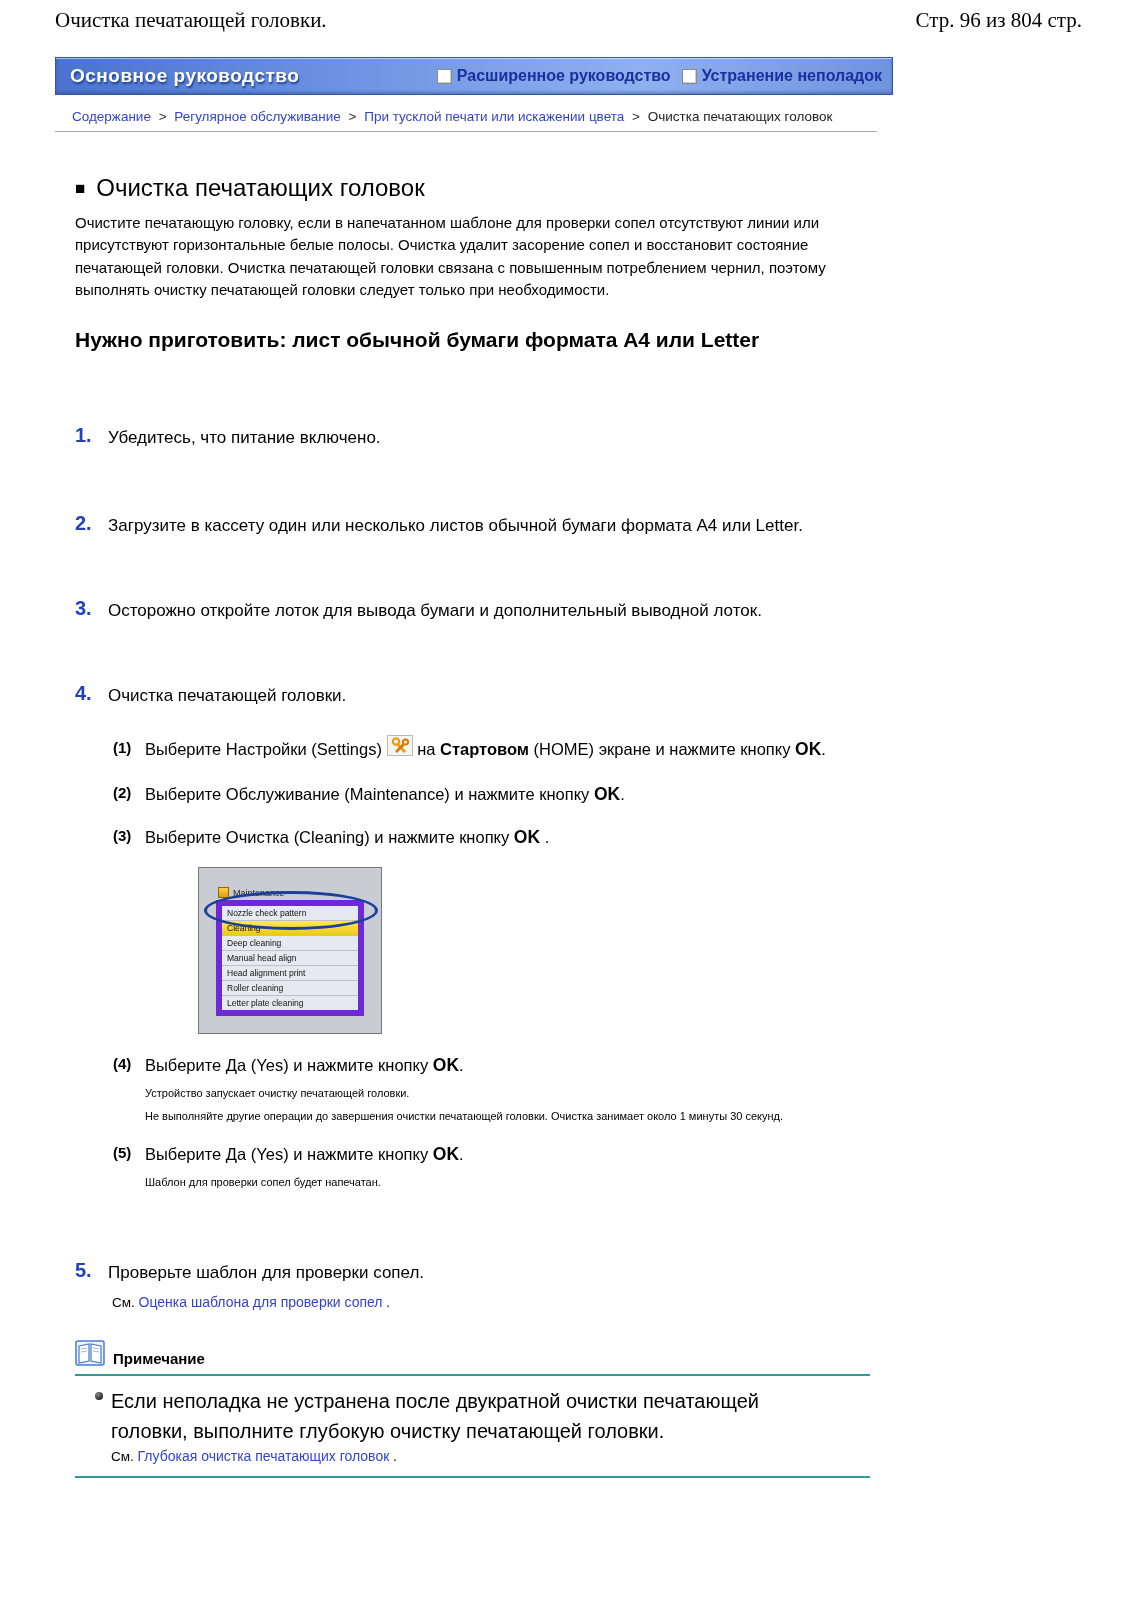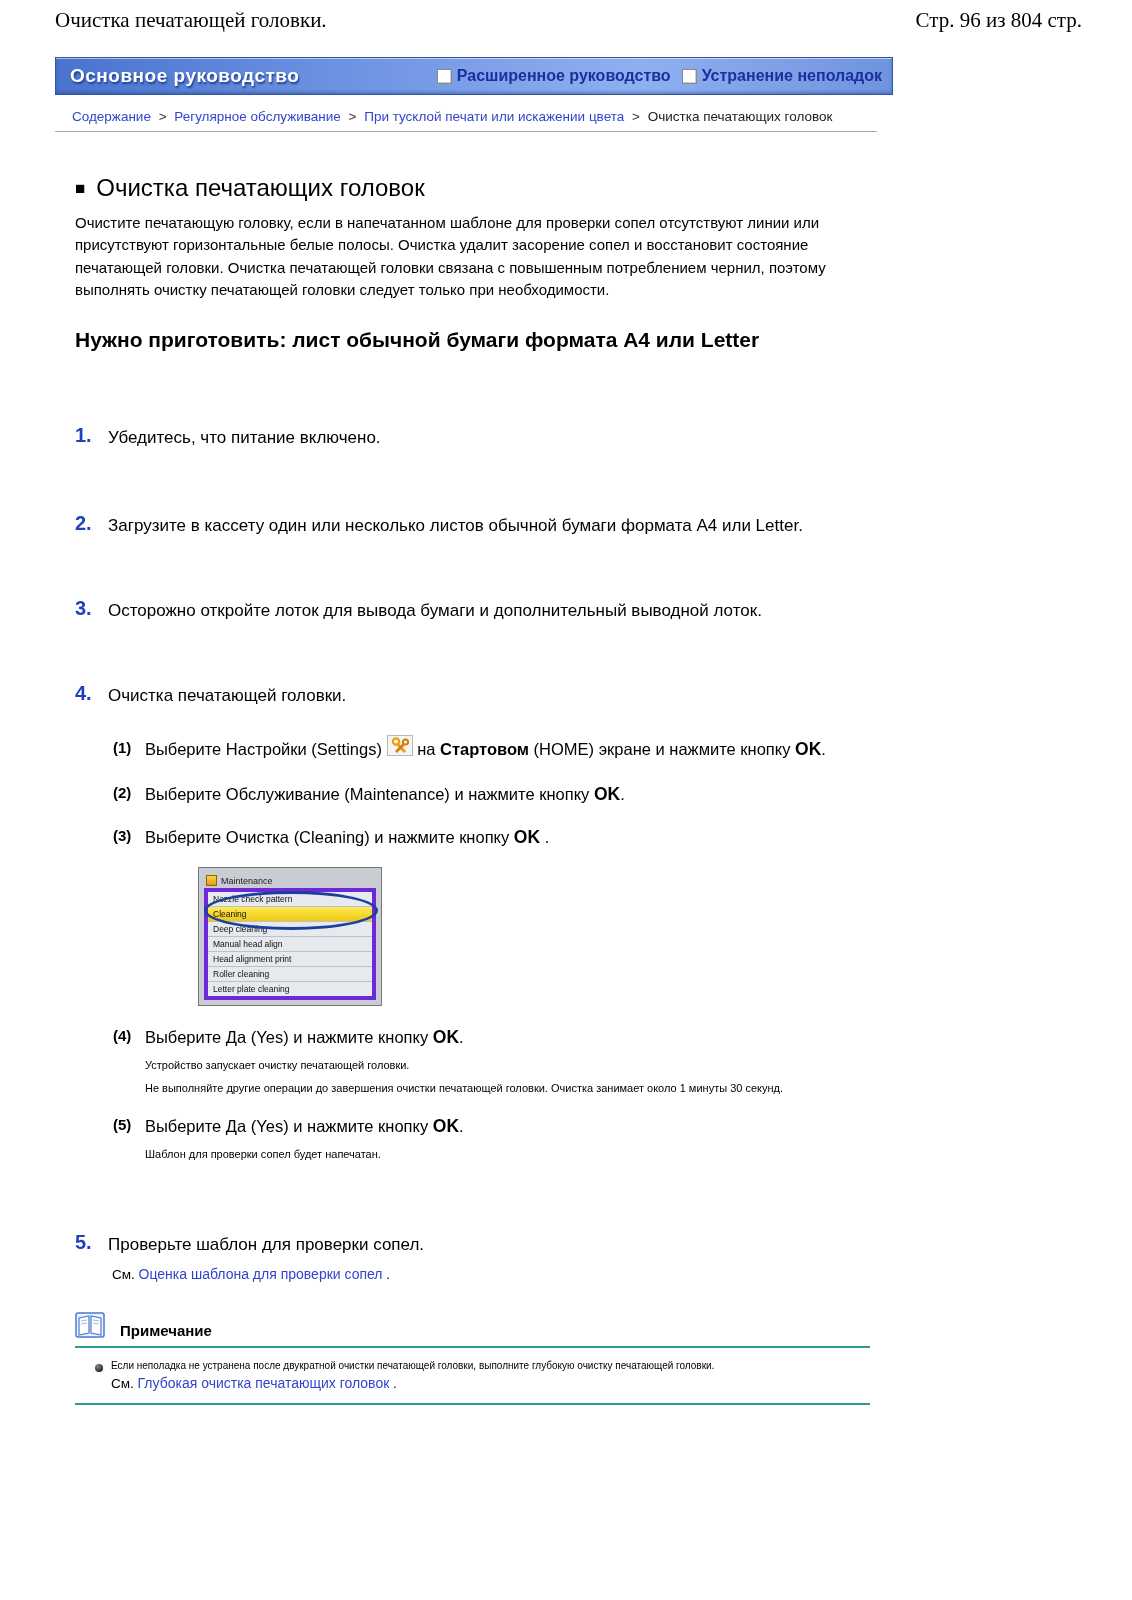--- a/index.html
+++ b/index.html
@@ -67,46 +67,46 @@
   .sub-num{font-weight:bold;font-size:15px;width:32px;flex:none;padding-top:3px;}
   .sub-text{font-size:16.5px;line-height:1.55;max-width:720px;}
   .ok{font-weight:bold;font-size:17.5px;}
   .bld{font-weight:bold;}
   .sub-note{font-size:11px;line-height:1.45;margin-top:7px;font-weight:normal;max-width:700px;}
   .sub-note.gap{}
   .settings-icon{display:inline-block;vertical-align:middle;position:relative;top:-2px;}
   
   .menu-shot{
     margin:16px 0 2px 85px;width:184px;box-sizing:border-box;
-    background:#c9cdd3;border:1px solid #777;padding:5px;position:relative;
+    background:#c9cdd3;border:1px solid #777;padding:17px;position:relative;
   }
   .menu-title{display:flex;align-items:center;gap:4px;height:15px;font-size:9px;color:#1a1a1a;padding-left:2px;}
   .menu-title-icon{width:9px;height:9px;background:linear-gradient(#ffd24a,#e09b10);border:1px solid #8a6a00;flex:none;}
-  .menu-list{background:#e6e9ed;border:4px solid #6d28d9;}
+  .menu-list{background:#e6e9ed;border:6px solid #6d28d9;}
   .menu-row{
     height:14px;line-height:14px;font-size:8.5px;color:#111;
     padding-left:5px;border-bottom:1px solid #bcc1c8;background:#e6e9ed;
     overflow:hidden;white-space:nowrap;
   }
   .menu-row:last-child{border-bottom:none;}
   .menu-row.selected{background:linear-gradient(#fdea55,#eec911);}
   .menu-ring{
     position:absolute;left:5px;top:23px;width:168px;height:33px;
     border:3px solid #1b3f9c;border-radius:50%;pointer-events:none;
   }
   
   .see-line{margin:8px 0 0 37px;font-size:13.5px;}
   .see-link{color:#3344cc;font-size:14px;cursor:pointer;}
   
-  .note-header{display:flex;align-items:flex-end;gap:15px;margin-top:30px;}
+  .note-header{display:flex;align-items:flex-end;gap:8px;margin-top:30px;}
   .note-label{font-weight:bold;font-size:15px;padding-bottom:3px;}
   .note-line{border-top:2px solid #2f9a9a;margin-top:4px;width:795px;}
   .note-line.bottom{margin-top:12px;}
   .note-body{margin:10px 0 0 20px;}
-  .note-bullet-row{display:flex;gap:8px;font-size:10px;line-height:1.5;max-width:705px;}
+  .note-bullet-row{display:flex;gap:8px;font-size:20px;line-height:1.5;max-width:705px;}
   .bullet-dot{
     width:8px;height:8px;border-radius:50%;flex:none;margin-top:6px;
     background:radial-gradient(circle at 35% 30%, #888, #000);
   }
   .note-see{margin:2px 0 0 16px;font-size:13.5px;}
 </style>
 </head>
 <body>
 
 <div class="page-header">

